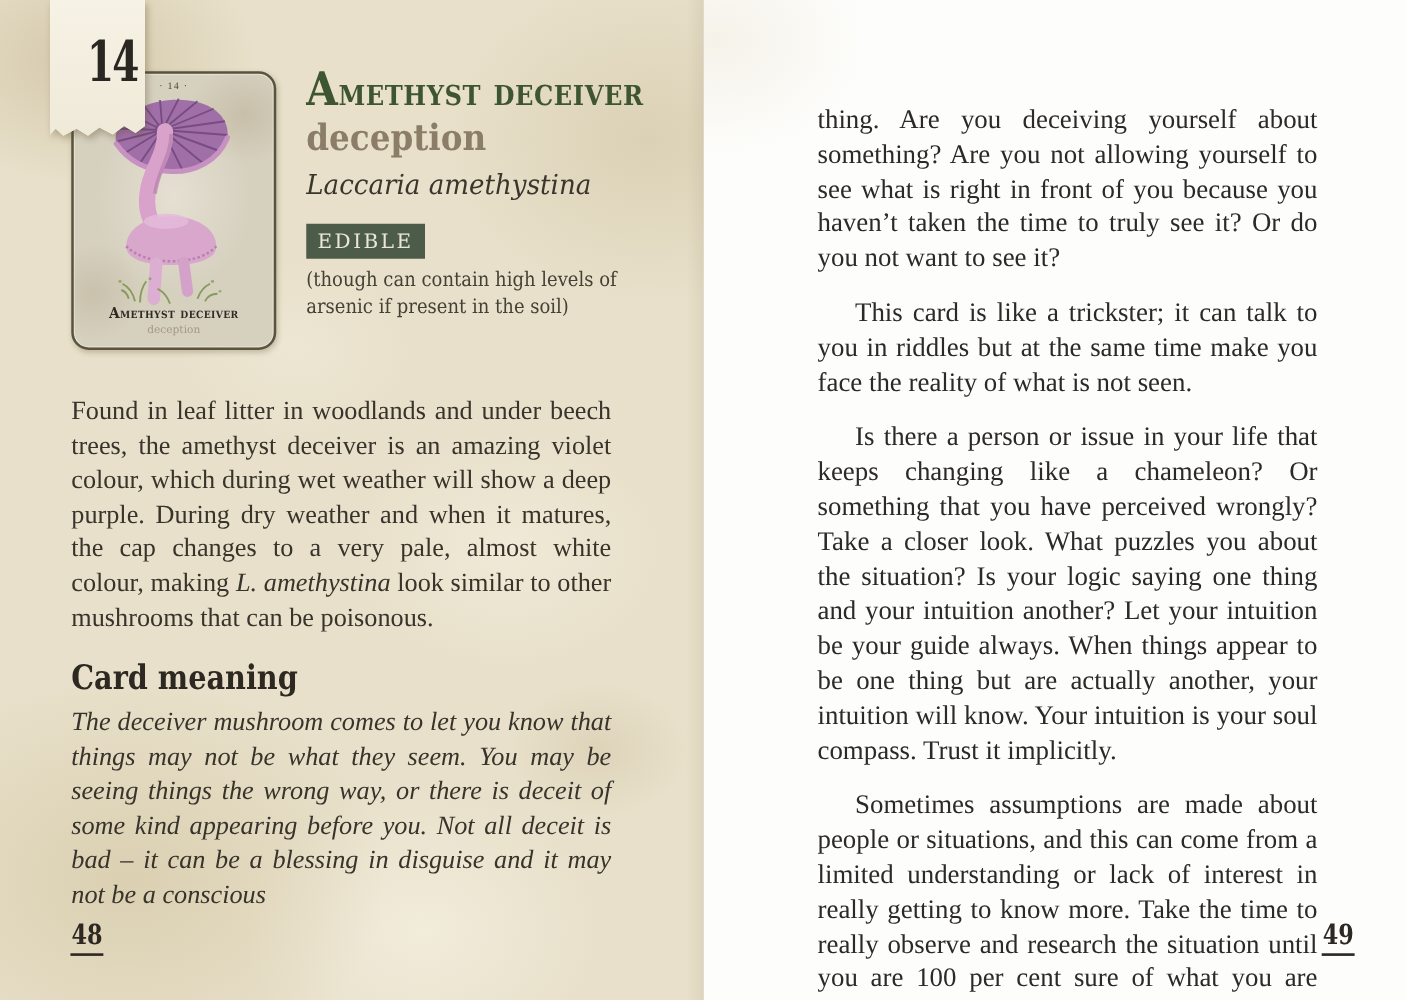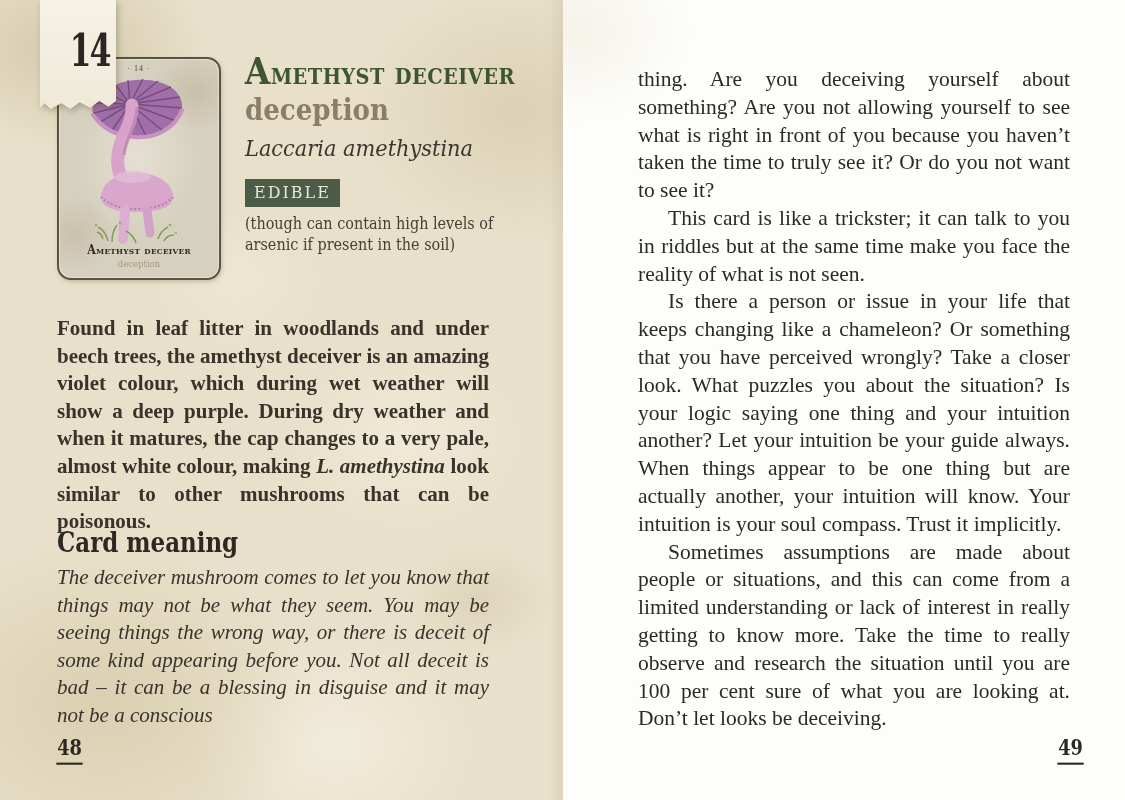--- a/index.html
+++ b/index.html
@@ -102,38 +102,38 @@
     letter-spacing:2px;padding:4px 9px 5px 9px;
   }
   .edibility-note{
     position:absolute;left:245px;top:213px;width:300px;margin:0;
     font-family:"DejaVu Serif",serif;font-size:16px;line-height:21px;color:#454036;
     transform:scaleX(.9);transform-origin:left top;
   }
   
   .intro{
     position:absolute;left:57px;top:315px;width:432px;margin:0;
-    font-size:21px;line-height:27.6px;text-align:justify;color:var(--ink,#38332b);font-weight:bold;
+    font-size:21px;line-height:27.6px;text-align:justify;color:var(--ink,#38332b);
   }
   .intro .lat{font-style:italic;}
   .meaning-heading{
     position:absolute;left:57px;top:527px;margin:0;
     font-family:"DejaVu Serif",serif;font-weight:700;font-size:27px;color:#2d2922;
     transform:scaleX(.85);transform-origin:left top;white-space:nowrap;
   }
   .meaning-body{
     position:absolute;left:57px;top:564px;width:432px;margin:0;
     font-size:21px;line-height:27.6px;text-align:justify;color:var(--ink,#38332b);font-style:italic;
   }
   
   .right-text{
     position:absolute;left:75px;top:66px;width:432px;
     font-size:21.5px;line-height:27.8px;text-align:justify;color:var(--right-ink,#2c2a27);
   }
-  .right-text p{margin:0;}
+  .right-text p{margin:16px;}
   .right-text p.indent{text-indent:30px;font-family:Liberation Serif, serif;}
   
   .page-num{
     position:absolute;font-family:"DejaVu Serif",serif;font-weight:700;font-size:21px;
     color:#2d2922;border-bottom:2px solid #2d2922;padding:0 1px 2px 1px;
     transform:scale(.85,1.05);
   }
   .page-num.left{left:54px;top:735px;}
   .page-num.right{right:39px;top:735px;}
 </style>

